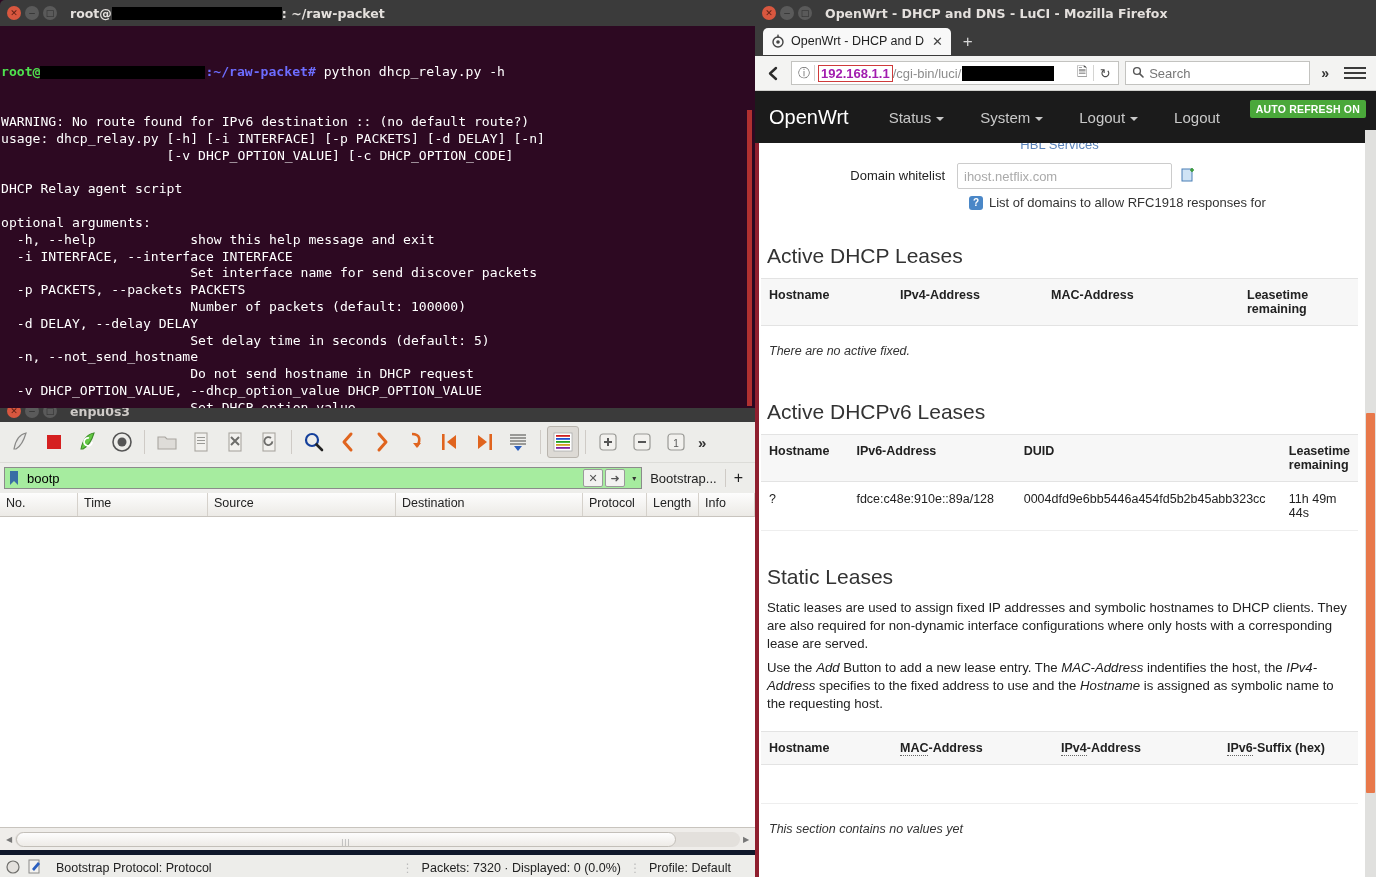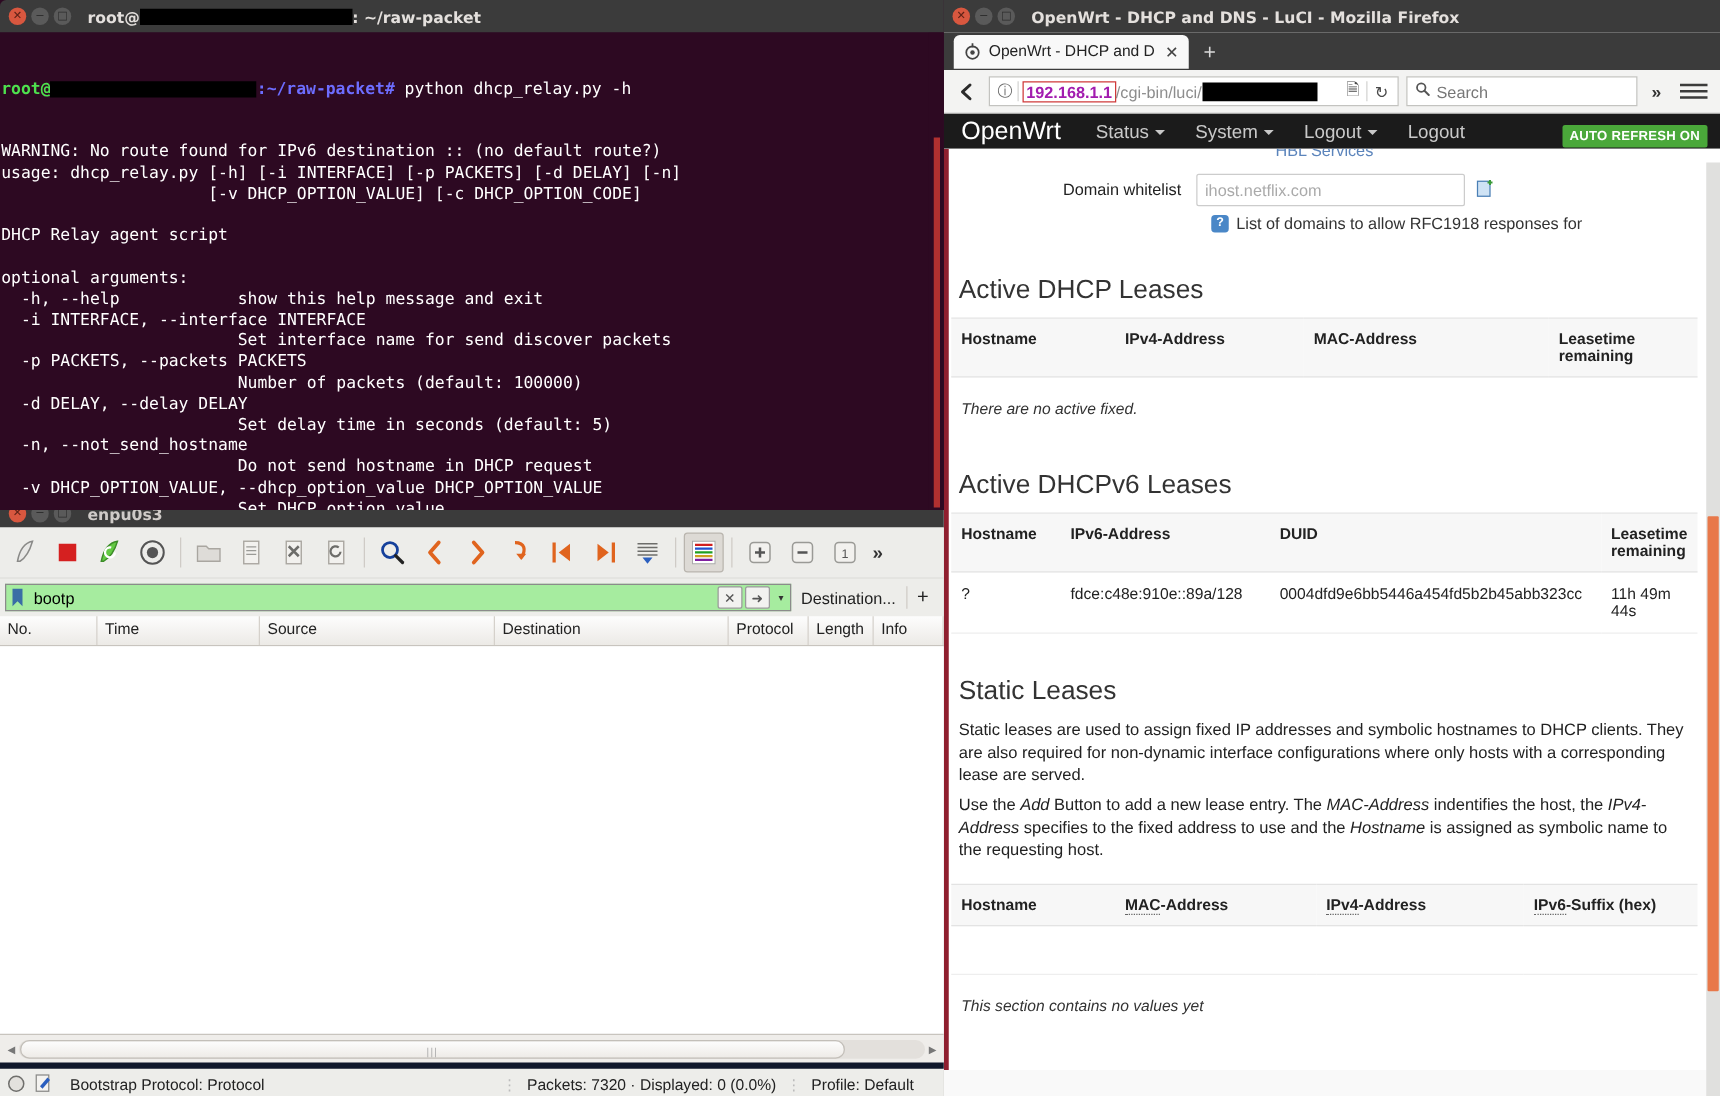--- a/index.html
+++ b/index.html
@@ -134,22 +134,22 @@
   .url-icon { width: 22px; text-align: center; font-size: 13px; color: #4a4a4a; }
   .ff-searchbar { width: 185px; height: 24px; background: #fff; border: 1px solid #c3c3c0;
                   display: flex; align-items: center; padding: 0 6px; gap: 5px;
                   box-sizing: border-box; }
   .ff-search-ph { font-size: 13px; color: #777; }
   .ff-chevrons { font-size: 14px; color: #333; padding: 0 5px; font-weight: bold; }
   .ff-menu { width: 22px; display: flex; flex-direction: column; gap: 3px; padding: 0 4px; }
   .ff-menu span { display: block; height: 2px; background: #3b3b3b; }
 
   
-  .luci-nav { height: 28px; background: #1b1b1b; display: flex; align-items: center;
-              padding: 0 14px; gap: 0; position: relative; }
+  .luci-nav { height: 52px; background: #1b1b1b; display: flex; align-items: center;
+              padding: 0 14px; gap: 12px; position: relative; }
   .luci-brand { color: #fff; font-size: 20px; margin-right: 28px; }
   .luci-navitem { color: #c9c9c9; font-size: 15px; margin-right: 24px; }
   .caret-down { display: inline-block; width: 0; height: 0; margin-left: 5px;
                 border-left: 4px solid transparent; border-right: 4px solid transparent;
                 border-top: 4px solid #c9c9c9; vertical-align: middle; }
   .auto-refresh { position: absolute; right: 10px; top: 9px; background: #4aa83a;
                   color: #fff; font-size: 10.5px; font-weight: bold; padding: 3px 6px;
                   border-radius: 2px; letter-spacing: 0.2px; }
   .luci-content { position: relative; background: #fff; height: 737px; overflow: hidden;
                   padding: 0 18px 0 6px; box-sizing: border-box; }
@@ -483,21 +483,21 @@
         <span class="filter-bookmark">
           <svg width="10" height="16" viewBox="0 0 10 16">
               <path d="M1 1 h8 v14 l-4 -4 l-4 4 Z" fill="#3a6ea5"></path>
             </svg>
         </span>
         <span class="filter-text">bootp</span>
         <span class="filter-btn">✕</span>
         <span class="filter-btn">➜</span>
         <span class="filter-caret">▾</span>
       </div>
-      <span class="expr-label">Destination...</span>
+      <span class="expr-label">Bootstrap...</span>
       <span class="vsep"></span>
       <span class="plus-label">+</span>
     </div>
 
     <div class="ws-colheader">
       <div style="width:78px">No.</div>
       <div style="width:130px">Time</div>
       <div style="width:188px">Source</div>
       <div style="width:187px">Destination</div>
       <div style="width:64px">Protocol</div>

